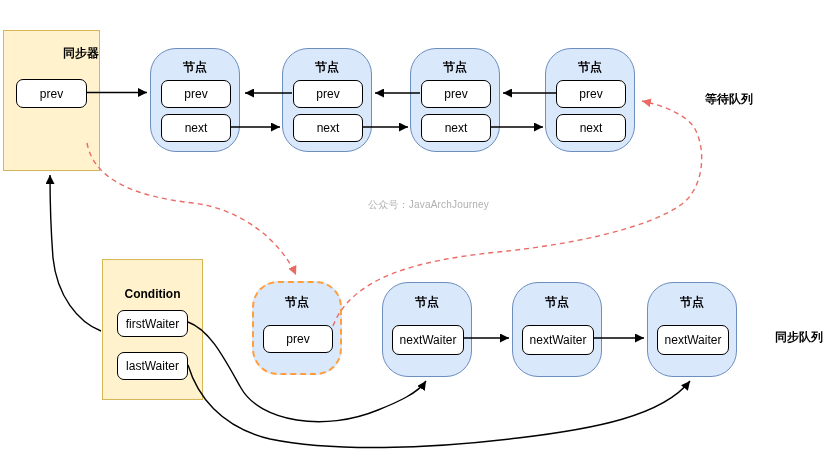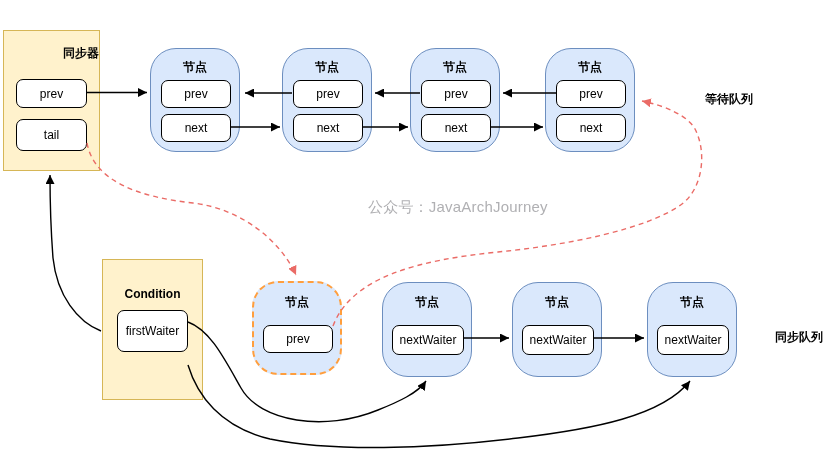--- a/index.html
+++ b/index.html
@@ -8,21 +8,21 @@
     font-family:"Liberation Sans","DejaVu Sans",sans-serif;color:#000;
   }
   .abs{position:absolute;}
   .diagram-title{
     font-size:13px;font-weight:bold;text-align:center;white-space:nowrap;
   }
   .side-label{
     font-size:12px;font-weight:bold;white-space:nowrap;
   }
   .watermark{
-    font-size:15px;color:#b0b0b3;white-space:nowrap;letter-spacing:.2px;
+    font-size:10px;color:#b0b0b3;white-space:nowrap;letter-spacing:.2px;
   }
   .container-box{
     position:absolute;background:#fff2cc;border:1px solid #d6b656;box-sizing:border-box;
   }
   .container-title{
     position:absolute;left:0;width:100%;text-align:center;
     font-size:12px;font-weight:bold;
   }
   .node{
     position:absolute;background:#dae8fc;border:1px solid #6c8ebf;
@@ -47,21 +47,20 @@
 
 <div id="canvas">
 
   <div class="abs watermark" style="left:368px;top:198px;">公众号：JavaArchJourney</div>
   <div class="abs side-label" style="left:705px;top:91px;">等待队列</div>
   <div class="abs side-label" style="left:775px;top:329px;">同步队列</div>
 
   <div class="container-box" style="left:3px;top:30px;width:97px;height:141px;">
     <div class="container-title" style="top:14px;text-align:right;">同步器</div>
     <div class="field" style="left:12px;top:48px;width:71px;height:29px;">prev</div>
-    <div class="field" style="left:12px;top:88px;width:71px;height:32px;">tail</div>
   </div>
 
   <div class="node" style="left:150px;top:48px;width:90px;height:104px;">
     <div class="node-title" style="top:10px;">节点</div>
     <div class="field" style="left:10px;top:31px;width:70px;height:28px;">prev</div>
     <div class="field" style="left:10px;top:65px;width:70px;height:28px;">next</div>
   </div>
   <div class="node" style="left:282px;top:48px;width:90px;height:104px;">
     <div class="node-title" style="top:10px;">节点</div>
     <div class="field" style="left:10px;top:31px;width:70px;height:28px;">prev</div>
@@ -73,21 +72,22 @@
     <div class="field" style="left:10px;top:65px;width:70px;height:28px;">next</div>
   </div>
   <div class="node" style="left:545px;top:48px;width:90px;height:104px;">
     <div class="node-title" style="top:10px;">节点</div>
     <div class="field" style="left:10px;top:31px;width:70px;height:28px;">prev</div>
     <div class="field" style="left:10px;top:65px;width:70px;height:28px;">next</div>
   </div>
 
   <div class="container-box" style="left:102px;top:259px;width:101px;height:141px;">
     <div class="container-title" style="top:27px;">Condition</div>
-    <div class="field" style="left:14px;top:50px;width:71px;height:42px;">firstWaiter</div>
+    <div class="field" style="left:14px;top:50px;width:71px;height:27px;">firstWaiter</div>
+    <div class="field" style="left:14px;top:92px;width:71px;height:28px;">lastWaiter</div>
   </div>
 
   <div class="node moving" style="left:252px;top:281px;width:90px;height:94px;">
     <div class="node-title" style="top:11px;">节点</div>
     <div class="field" style="left:9px;top:42px;width:70px;height:28px;">prev</div>
   </div>
 
   <div class="node" style="left:382px;top:282px;width:90px;height:95px;">
     <div class="node-title" style="top:11px;">节点</div>
     <div class="field" style="left:9px;top:42px;width:72px;height:30px;">nextWaiter</div>

